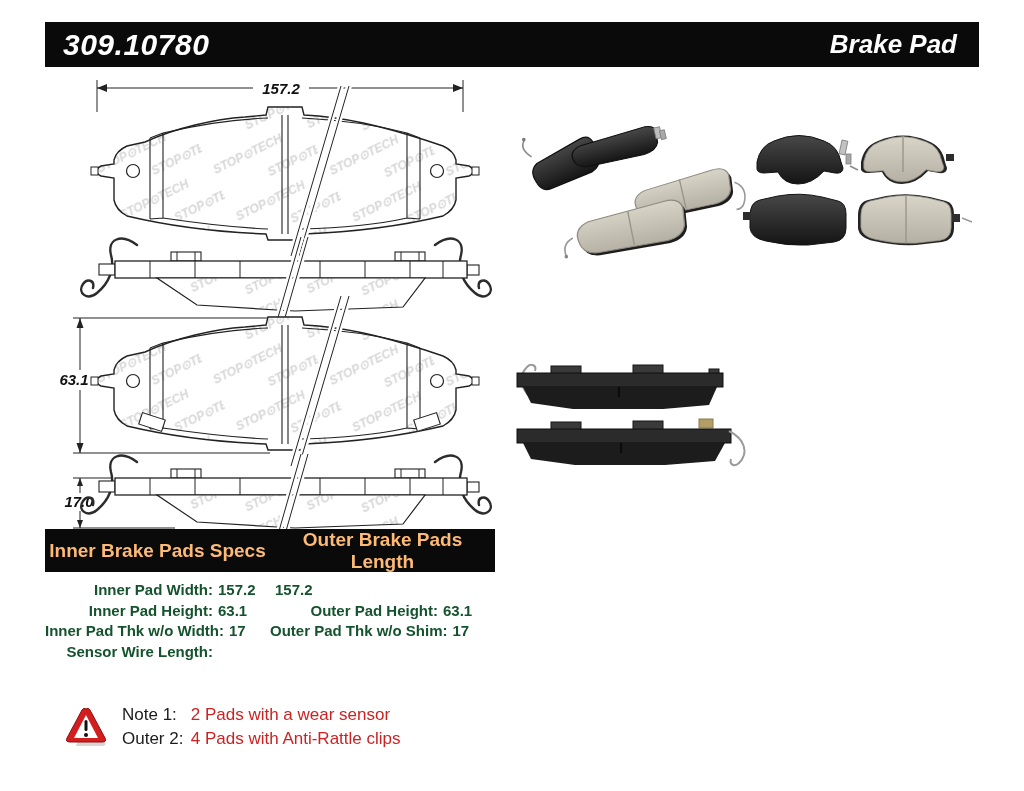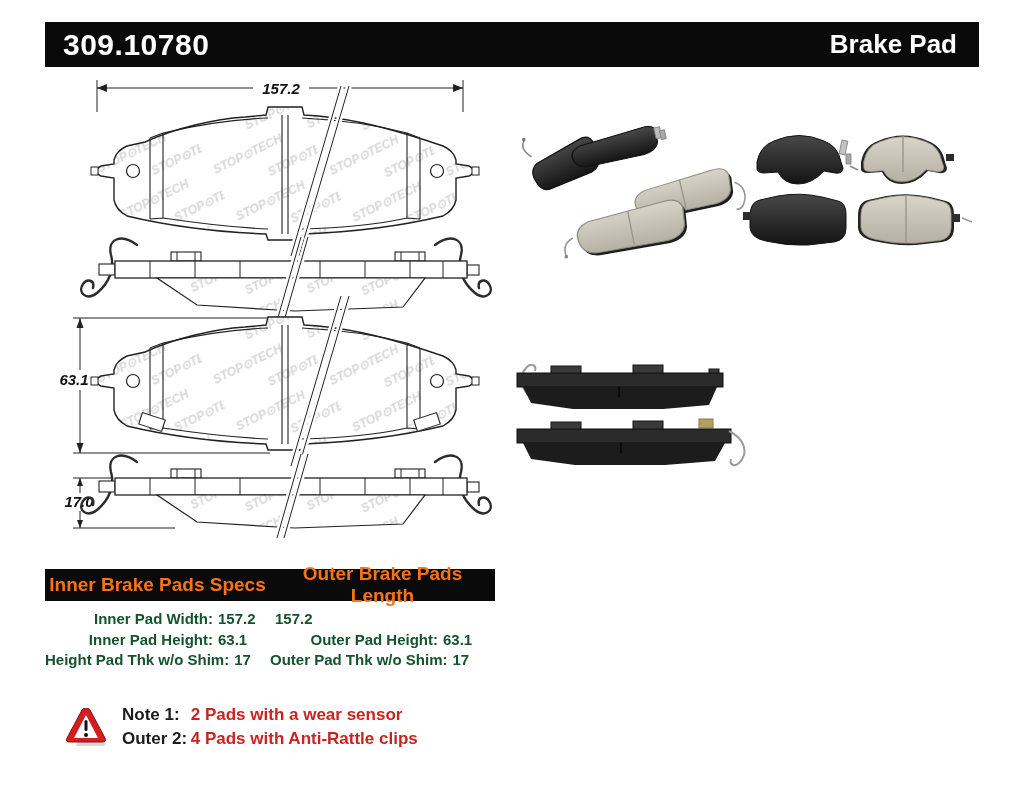--- a/index.html
+++ b/index.html
@@ -2,46 +2,46 @@
 <html><head>
 <meta charset="utf-8">
 <style>
   html,body{margin:0;padding:0;background:#ffffff;}
   .page{position:relative;width:1024px;height:791px;background:#fff;overflow:hidden;
         font-family:"Liberation Sans",sans-serif;}
 
   
   .topbar{position:absolute;left:45px;top:22px;width:934px;height:45px;background:#0a0a0a;
           color:#fff;display:flex;justify-content:space-between;align-items:center;
-          padding:0 22px 0 18px;box-sizing:border-box;}
+          padding:0 22px 0 18px;box-sizing:border-box;font-style:italic;}
   .topbar .part{font-size:30px;font-weight:bold;letter-spacing:.5px;}
   .topbar .ptype{font-size:26px;font-weight:bold;}
 
   
   .fig{position:absolute;}
   #drawing{left:45px;top:66px;}
   #photo-persp{left:505px;top:100px;}
   #photo-flat{left:740px;top:122px;}
   #photo-side{left:505px;top:355px;}
 
   
   .specs{position:absolute;left:45px;top:529px;width:450px;}
-  .specs-header{display:flex;background:#0a0a0a;color:#f97316;height:32px;align-items:center;margin-top:40px;}
+  .specs-header{display:flex;background:#0a0a0a;color:#fdba74;height:43px;align-items:center;}
   .specs-header-cell{flex:1;text-align:center;font-size:19px;font-weight:bold;}
   .specs-body{display:flex;padding-top:8px;}
   .spec-col{width:225px;}
   .spec-row{display:flex;line-height:20.5px;font-size:15px;font-weight:bold;color:#14532d;}
   .spec-label{flex:1;text-align:right;white-space:nowrap;}
   .spec-value{width:52px;text-align:left;margin-left:5px;white-space:nowrap;}
 
   
   .notes{position:absolute;left:64px;top:703px;display:flex;align-items:flex-start;}
   .warn{width:44px;height:42px;margin-top:4px;}
   .note-rows{margin-left:14px;}
-  .note-row{line-height:24px;font-size:17px;font-weight:bold;white-space:nowrap;}
+  .note-row{line-height:24px;font-size:17px;font-weight:normal;white-space:nowrap;}
   .note-label{color:#1c1c1c;display:inline-block;width:64px;}
   .note-text{color:#cc2222;}
 
   svg text.dim{font-family:"Liberation Sans",sans-serif;font-size:15px;
                font-weight:bold;font-style:italic;fill:#111;}
 </style>
 </head>
 <body>
 
 <div class="page">
@@ -226,22 +226,26 @@
       <div class="spec-col">
         <div class="spec-row">
           <span class="spec-label">Inner Pad Width:</span>
           <span class="spec-value">157.2</span>
         </div>
         <div class="spec-row">
           <span class="spec-label">Inner Pad Height:</span>
           <span class="spec-value">63.1</span>
         </div>
         <div class="spec-row">
-          <span class="spec-label">Height Pad Thk w/o Shim:</span>
+          <span class="spec-label">Inner Pad Thk w/o Width:</span>
           <span class="spec-value">17</span>
+        </div>
+        <div class="spec-row">
+          <span class="spec-label">Sensor Wire Length:</span>
+          <span class="spec-value"></span>
         </div>
       </div>
       <div class="spec-col">
         <div class="spec-row">
           <span class="spec-value">157.2</span>
         </div>
         <div class="spec-row">
           <span class="spec-label">Outer Pad Height:</span>
           <span class="spec-value">63.1</span>
         </div>

